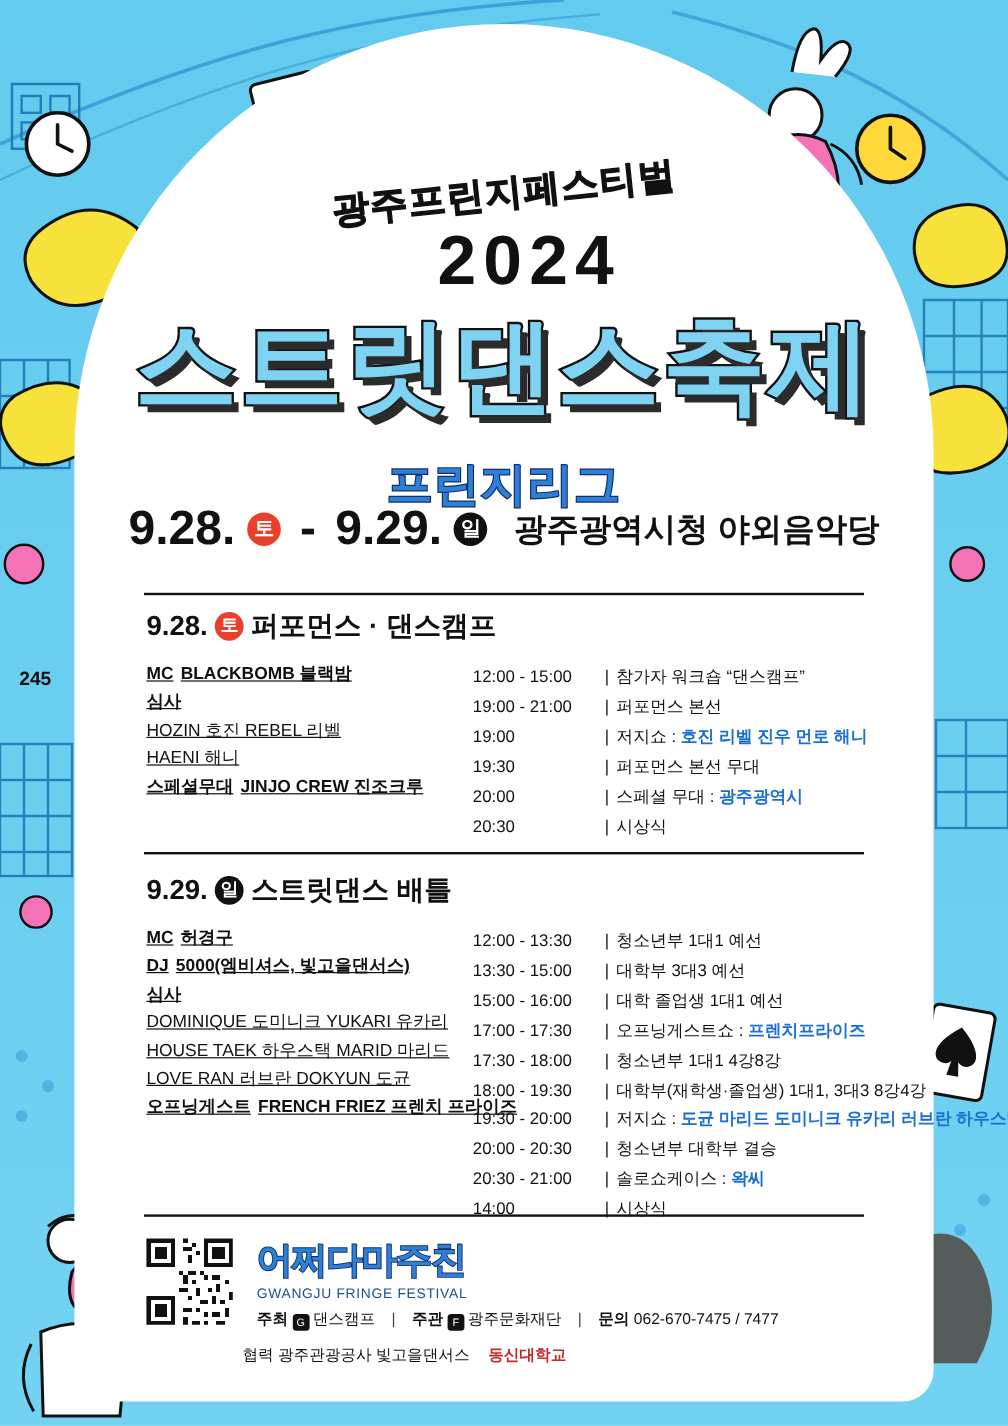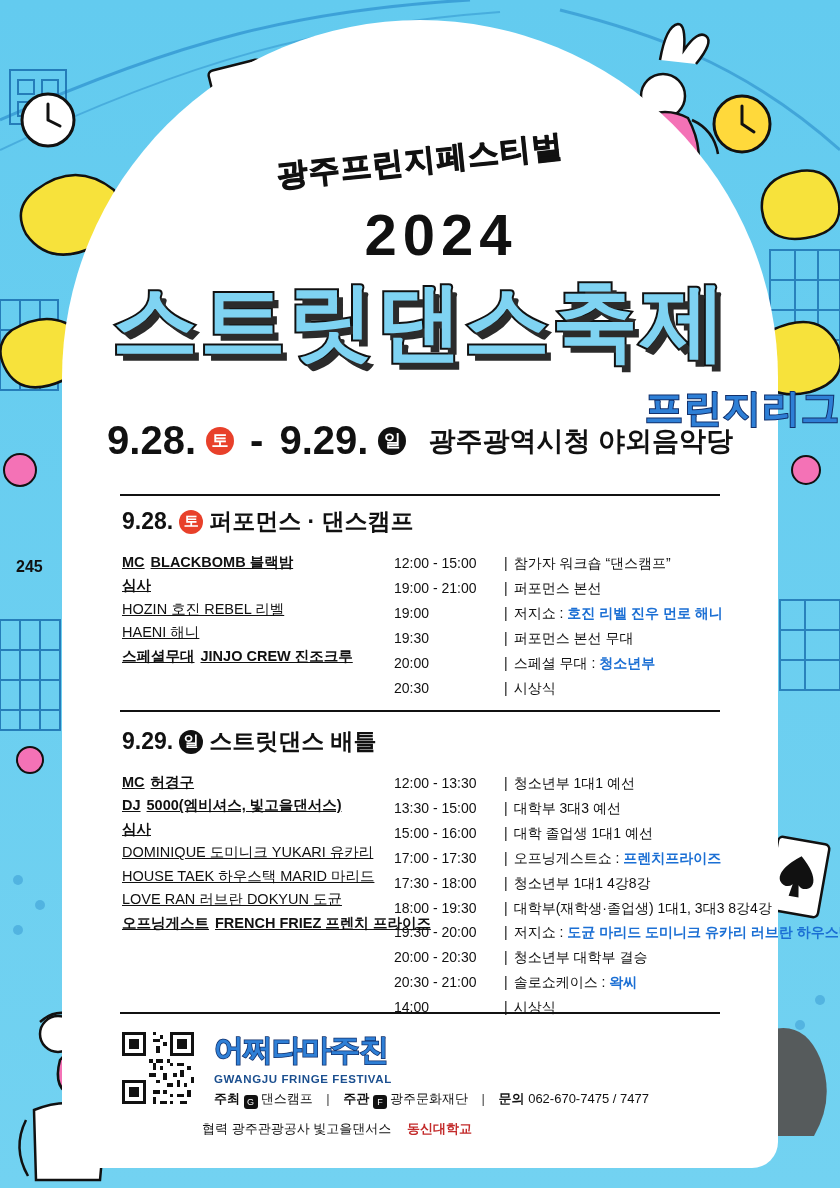--- a/index.html
+++ b/index.html
@@ -38,37 +38,36 @@
     text-align: center;
   }
   .t-small {
     font-size: 31px; font-weight: 700; letter-spacing: 1px;
     color: #111; transform: rotate(-6deg);
     display: inline-block;
     -webkit-text-stroke: 1px #111;
   }
   .t-year {
     font-size: 58px; font-weight: 800; letter-spacing: 6px;
-    color: #111; margin-top: 19px; padding-left: 42px;
+    color: #111; margin-top: 2px; padding-left: 42px;
   }
   .t-main {
     font-size: 86px; font-weight: 800; letter-spacing: 2px;
     color: #7fd3f2;
     -webkit-text-stroke: 4px #111;
     paint-order: stroke fill;
     margin-top: -4px;
     text-shadow: 6px 7px 0 #2b2b2b;
   }
   .t-sub {
     font-size: 38px; font-weight: 800; letter-spacing: 1px;
     color: #2e7fd6;
     -webkit-text-stroke: 2px #12306b;
     paint-order: stroke fill;
-    margin-top: 2px;
-    text-align: right;
+    margin-top: 15px;
   }
 
   
   .date-line {
     position: absolute; left:0; right:0; top: 418px;
     text-align: center;
     font-size: 40px; font-weight: 800; color:#111;
     display: flex; align-items: center; justify-content: center; gap: 10px;
   }
   .badge {
@@ -112,21 +111,21 @@
     position:absolute; left:0; top:4px; width:72px; height:72px;
     background:#fff;
   }
   .qr svg { display:block; }
   .brand { position:absolute; left: 92px; top: 2px; }
   .brand-ko {
     font-size: 30px; font-weight: 700; color:#2e7fd6;
     -webkit-text-stroke: 1.5px #12306b; paint-order: stroke fill;
     letter-spacing: -1px;
   }
-  .brand-en { font-size: 11.5px; font-weight:700; color:#1b4f8f; letter-spacing: 0.6px; margin-top:2px;}
+  .brand-en { font-size: 11.5px; font-weight:400; color:#1b4f8f; letter-spacing: 0.6px; margin-top:2px;}
   .credits { position:absolute; left: 92px; top: 62px; font-size: 13px; color:#111; white-space: nowrap;}
   .credits .lbl { font-weight: 800; }
   .credits .sep { margin: 0 10px; color:#444; }
   .credits2 { position:absolute; left: 80px; top: 92px; font-size: 13px; color:#111; white-space: nowrap;}
   .logo-dot {
     display:inline-block; width:14px; height:14px; border-radius:3px;
     background:#111; color:#fff; font-size:9px; line-height:14px; text-align:center;
     margin-right:3px; vertical-align:-2px;
   }
   .u-red { color:#c32b2b; font-weight:800; }
@@ -275,21 +274,21 @@
           <div class="line"><span class="role">심사</span></div>
           <div class="line"><span>HOZIN 호진   REBEL 리벨</span></div>
           <div class="line"><span>HAENI 해니</span></div>
           <div class="line"><span class="role">스페셜무대</span><span style="font-weight: 700;">JINJO CREW 진조크루</span></div>
         </div>
       <div class="col-right" id="day1-sched">
           <div class="sched"><span class="t">12:00 - 15:00</span><span class="bar">|</span><span>참가자 워크숍 “댄스캠프”</span></div>
           <div class="sched"><span class="t">19:00 - 21:00</span><span class="bar">|</span><span>퍼포먼스 본선</span></div>
           <div class="sched"><span class="t">19:00</span><span class="bar">|</span><span>저지쇼 :</span><span class="hi"> 호진 리벨 진우 먼로 해니</span></div>
           <div class="sched"><span class="t">19:30</span><span class="bar">|</span><span>퍼포먼스 본선 무대</span></div>
-          <div class="sched"><span class="t">20:00</span><span class="bar">|</span><span>스페셜 무대 :</span><span class="hi"> 청소년부</span></div>
+          <div class="sched"><span class="t">20:00</span><span class="bar">|</span><span>스페셜 무대 :</span><span class="hi"> 광주광역시</span></div>
           <div class="sched"><span class="t">20:30</span><span class="bar">|</span><span>시상식</span></div>
         </div>
     </div>
   </div>
 
   <div class="hr" style="top:710px;"></div>
 
   <div class="section" id="sec-day2" style="top:726px;">
     <div class="sec-head">
       <span>9.29.</span>

